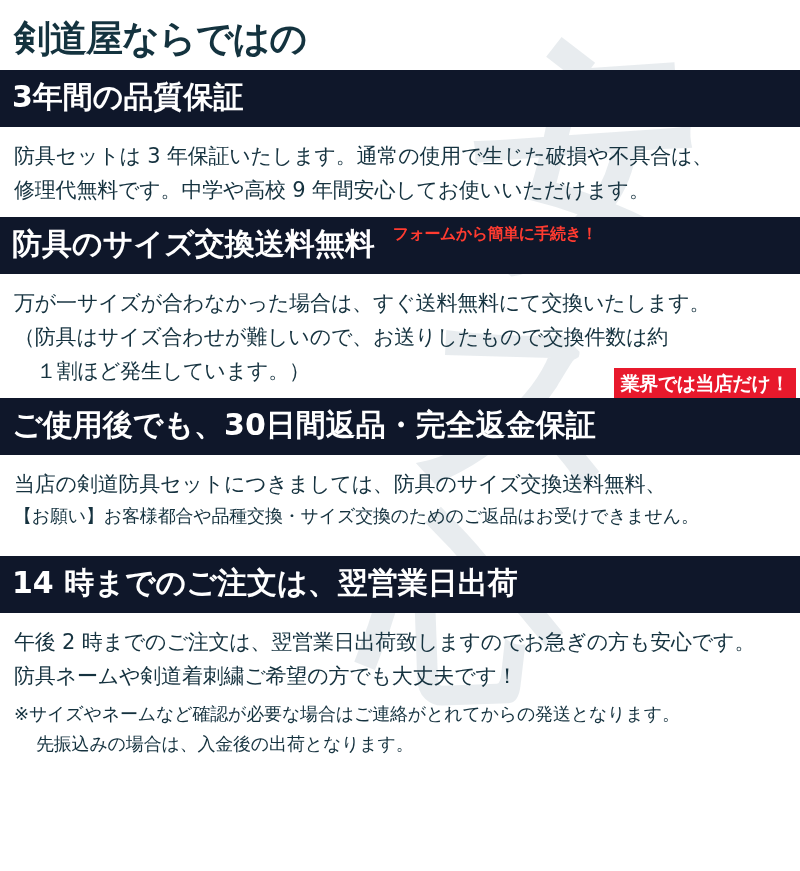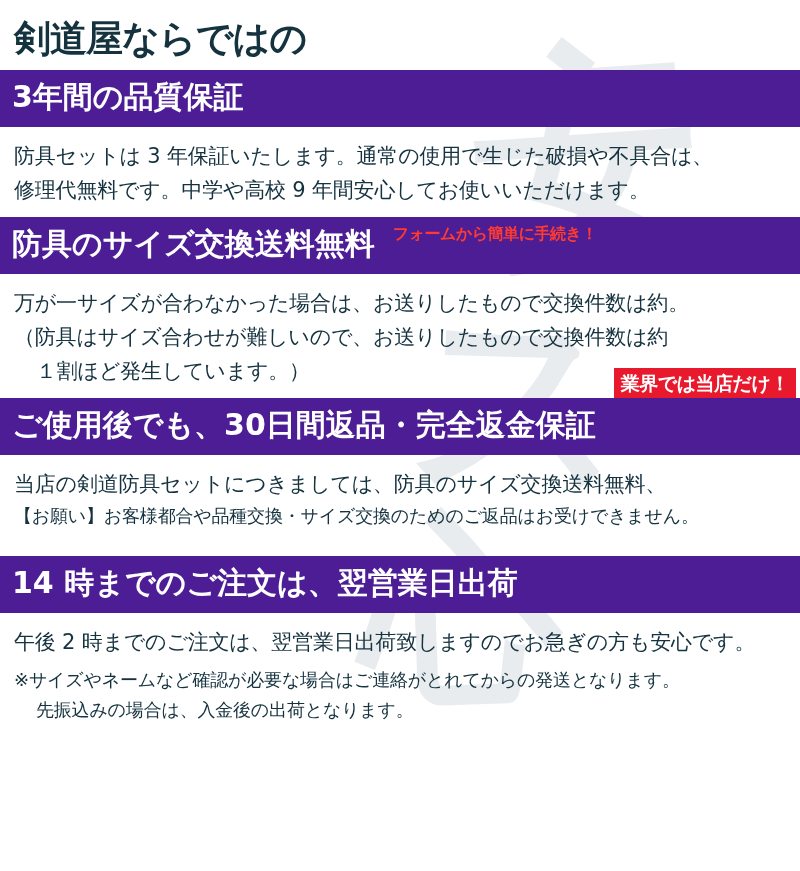--- a/index.html
+++ b/index.html
@@ -71,21 +71,21 @@
     color: #14333f;
     letter-spacing: -2px;
     font-family: "DejaVu Serif", "Liberation Serif", serif;
     line-height: 1;
     position: relative;
     top: 4px;
   }
 
   
   .band {
-    background: #4c1d95;
+    background: #0f172a;
     color: #ffffff;
     font-size: 30px;
     font-weight: 700;
     padding: 7px 12px 9px 12px;
     letter-spacing: 0px;
     position: relative;
     font-family: "DejaVu Sans", "Liberation Sans", sans-serif;
   }
   .band.with-note {
     display: flex;
@@ -167,21 +167,21 @@
     <div class="body-block">
       <div class="body-line">防具セットは 3 年保証いたします。通常の使用で生じた破損や不具合は、</div>
       <div class="body-line">修理代無料です。中学や高校 9 年間安心してお使いいただけます。</div>
     </div>
 
     <div class="band with-note">
       <span class="band-title">防具のサイズ交換送料無料</span>
       <span class="band-note">フォームから簡単に手続き！</span>
     </div>
     <div class="body-block">
-      <div class="body-line">万が一サイズが合わなかった場合は、お送りしたもので交換件数は約。</div>
+      <div class="body-line">万が一サイズが合わなかった場合は、すぐ送料無料にて交換いたします。</div>
       <div class="body-line">（防具はサイズ合わせが難しいので、お送りしたもので交換件数は約</div>
       <div class="body-line indent">１割ほど発生しています。）</div>
     </div>
 
     <div class="callout-wrap">
       <span class="callout">業界では当店だけ！</span>
     </div>
     <div class="band">
       <span class="band-title">ご使用後でも、30日間返品・完全返金保証</span>
     </div>
@@ -190,19 +190,20 @@
       <div class="body-line small">【お願い】お客様都合や品種交換・サイズ交換のためのご返品はお受けできません。</div>
     </div>
 
     <div class="spacer-md"></div>
 
     <div class="band">
       <span class="band-title">14 時までのご注文は、翌営業日出荷</span>
     </div>
     <div class="body-block">
       <div class="body-line">午後 2 時までのご注文は、翌営業日出荷致しますのでお急ぎの方も安心です。</div>
+      <div class="body-line">防具ネームや剣道着刺繍ご希望の方でも大丈夫です！</div>
       <div class="spacer-sm"></div>
       <div class="body-line small">※サイズやネームなど確認が必要な場合はご連絡がとれてからの発送となります。</div>
       <div class="body-line small indent">先振込みの場合は、入金後の出荷となります。</div>
     </div>
 
   </div>
 </div>
 
 </body></html>

